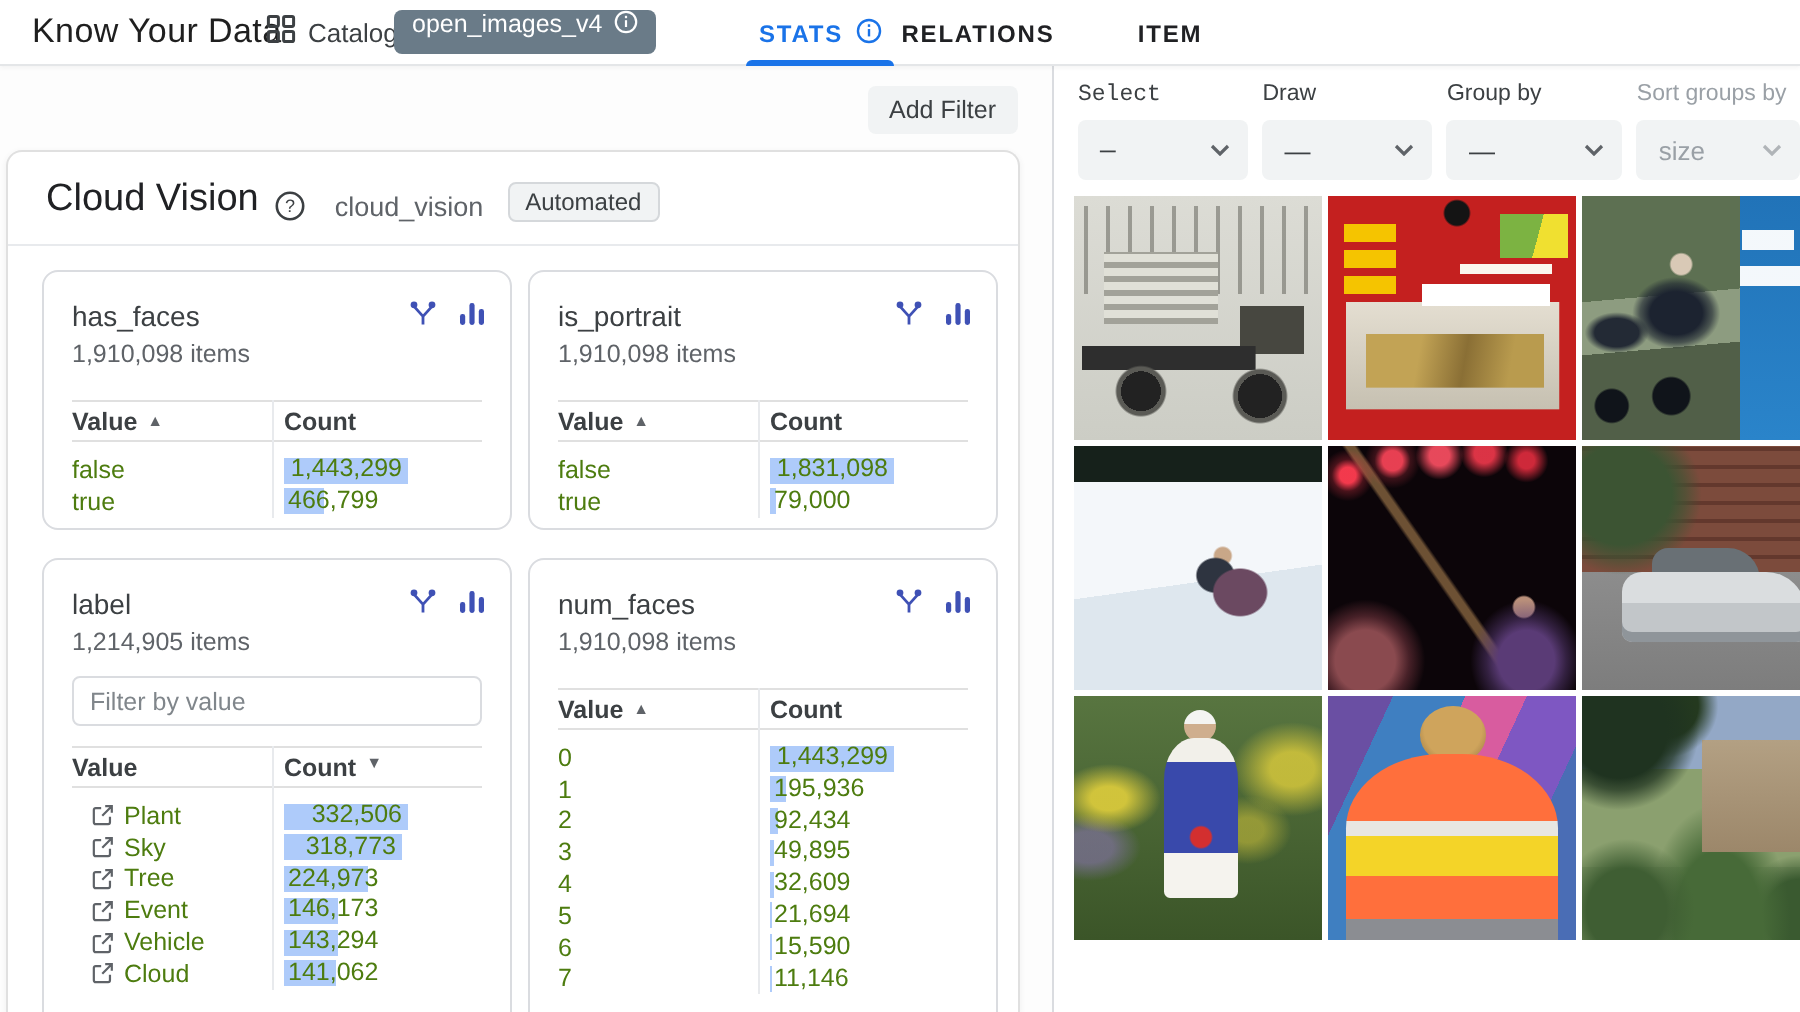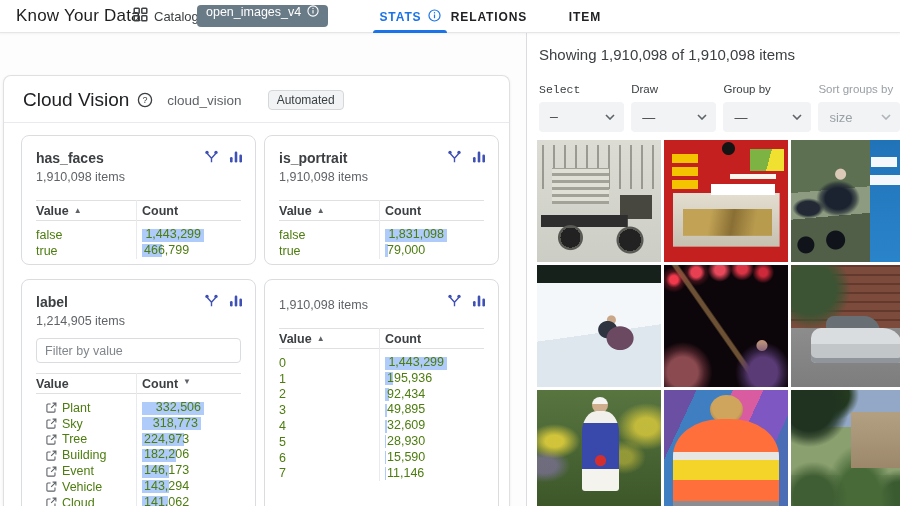--- a/index.html
+++ b/index.html
@@ -23,33 +23,33 @@
   .content{display:flex;height:473px}
   .left-panel{position:relative;width:527px;border-right:1px solid #dadce0;background:#fdfdfd}
   .right-panel{position:relative;flex:1;background:#fff;overflow:hidden}
 
   
   .toolbar{position:relative;height:42px}
   .add-filter{position:absolute;right:17px;top:10px;height:24px;padding:0 11px;background:#f1f3f4;border:none;border-radius:4px;font-size:12.5px;color:#3c4043;font-family:inherit;cursor:pointer}
 
   
   .section-card{position:absolute;left:3px;top:42px;width:507px;height:431px;background:#fff;border:1px solid #e0e0e0;border-bottom:none;border-radius:8px 8px 0 0;box-shadow:0 1px 3px rgba(60,64,67,.08);overflow:hidden}
-  .section-head{display:flex;align-items:center;padding:13px 16px 11px 19px}
+  .section-head{display:flex;align-items:flex-end;padding:13px 16px 11px 19px}
   .section-title{font-size:19px;color:#202124;font-weight:500}
   .help-icon{margin-left:8px;display:flex;cursor:pointer}
   .section-id{margin-left:14px;font-size:13.5px;color:#5f6368}
-  .auto-chip{margin-left:26px;font-size:12px;color:#3c4043;background:#f1f3f4;border:1px solid #d5d8db;border-radius:4px;padding:2px 8px}
+  .auto-chip{margin-left:12px;font-size:12px;color:#3c4043;background:#f1f3f4;border:1px solid #d5d8db;border-radius:4px;padding:2px 8px}
   .section-div{border-top:1px solid #e8eaed}
   .cards{display:grid;grid-template-columns:235px 235px;column-gap:8px;row-gap:14px;padding:12px 0 0 17px}
 
   
   .card{position:relative;border:1px solid #dadce0;border-radius:8px;background:#fff;padding:14px 14px 0 14px;overflow:hidden}
   .card.h130{height:130px}
   .card.h300{height:300px}
-  .card-title{font-size:14px;font-weight:700;color:#3c4043}
+  .card-title{font-size:14px;font-weight:400;color:#3c4043}
   .card-items{margin-top:4px;font-size:12.5px;color:#5f6368}
   .card-icons{position:absolute;right:12px;top:13px;display:flex;gap:10px}
   .card-icons .ic{cursor:pointer;display:flex}
   .filter-input{margin-top:10px;width:100%;height:25px;border:1px solid #dadce0;border-radius:4px;padding:0 8px;font-size:12.5px;font-family:inherit;color:#3c4043}
   .filter-input::placeholder{color:#80868b}
   .table{position:relative;margin-top:16px}
   .card-label .table{margin-top:10px}
   .table .vline{position:absolute;left:100px;top:0;bottom:0;width:1px;background:#e8eaed}
   .t-head{display:flex;align-items:center;height:21px;border-top:1px solid #e0e0e0;border-bottom:1px solid #e0e0e0;font-size:12.5px;font-weight:700;color:#3c4043}
   .th-val{width:100px;display:flex;align-items:center;gap:5px}
@@ -210,20 +210,23 @@
       <span>RELATIONS</span>
     </div>
     <div class="tab t-item">
       <span>ITEM</span>
     </div>
   </div>
 
   <div class="content">
 
     <div class="left-panel">
+      <div class="toolbar">
+        <button class="add-filter">Add Filter</button>
+      </div>
 
       <div class="section-card">
         <div class="section-head">
           <span class="section-title">Cloud Vision</span>
           <span class="help-icon">
             <svg width="16" height="16" viewBox="0 0 16 16">
                 <circle cx="8" cy="8" r="6.6" fill="none" stroke="#3c4043" stroke-width="1.3"></circle>
                 <text x="8" y="11.2" text-anchor="middle" font-size="9" font-family="Liberation Sans, sans-serif" fill="#3c4043">?</text>
               </svg>
           </span>
@@ -430,37 +433,20 @@
                   <div class="t-row">
                     <div class="t-val">
                       <span style="display: flex;">
                         <svg width="11" height="11" viewBox="0 0 12 12">
                           <g fill="none" stroke="#5f6368" stroke-width="1.2">
                             <path d="M9.8 7v3a1 1 0 0 1-1 1H2a1 1 0 0 1-1-1V3.2a1 1 0 0 1 1-1h3"></path>
                             <path d="M7.2 1.2h3.6v3.6M10.6 1.4 5.6 6.4"></path>
                           </g>
                         </svg>
                       </span>
-                      <span>Building</span>
-                    </div>
-                    <div class="t-cnt">
-                      <div class="bar" style="width: 34px;"></div>
-                      <span class="num num-l">182,206</span>
-                    </div>
-                  </div>
-                  <div class="t-row">
-                    <div class="t-val">
-                      <span style="display: flex;">
-                        <svg width="11" height="11" viewBox="0 0 12 12">
-                          <g fill="none" stroke="#5f6368" stroke-width="1.2">
-                            <path d="M9.8 7v3a1 1 0 0 1-1 1H2a1 1 0 0 1-1-1V3.2a1 1 0 0 1 1-1h3"></path>
-                            <path d="M7.2 1.2h3.6v3.6M10.6 1.4 5.6 6.4"></path>
-                          </g>
-                        </svg>
-                      </span>
                       <span>Event</span>
                     </div>
                     <div class="t-cnt">
                       <div class="bar" style="width: 27px;"></div>
                       <span class="num num-l">146,173</span>
                     </div>
                   </div>
                   <div class="t-row">
                     <div class="t-val">
                       <span style="display: flex;">
@@ -511,20 +497,21 @@
                 <span class="ic">
                   <svg width="14" height="15" viewBox="0 0 14 15">
                     <g fill="#3f51b5">
                       <rect x="1" y="8" width="2.6" height="5.5" rx="1.2"></rect>
                       <rect x="5.7" y="2.5" width="2.6" height="11" rx="1.2"></rect>
                       <rect x="10.4" y="5.5" width="2.6" height="8" rx="1.2"></rect>
                     </g>
                   </svg>
                 </span>
               </div>
+              <div class="card-title">num_faces</div>
               <div class="card-items">1,910,098 items</div>
               <div class="table">
                 <div class="vline"></div>
                 <div class="t-head">
                   <div class="th-val">
                     <span>Value</span>
                     <span class="sort-arrow">▲</span>
                   </div>
                   <div class="th-cnt">
                     <span>Count</span>
@@ -575,21 +562,21 @@
                       <div class="bar" style="width: 2px;"></div>
                       <span class="num num-l">32,609</span>
                     </div>
                   </div>
                   <div class="t-row">
                     <div class="t-val">
                       <span>5</span>
                     </div>
                     <div class="t-cnt">
                       <div class="bar" style="width: 1px;"></div>
-                      <span class="num num-l">28,930</span>
+                      <span class="num num-l">21,694</span>
                     </div>
                   </div>
                   <div class="t-row">
                     <div class="t-val">
                       <span>6</span>
                     </div>
                     <div class="t-cnt">
                       <div class="bar" style="width: 1px;"></div>
                       <span class="num num-l">15,590</span>
                     </div>
@@ -604,23 +591,20 @@
                     </div>
                   </div>
                 </div>
               </div>
             </div>
           </div>
       </div>
     </div>
 
     <div class="right-panel">
-      <div class="showing-row">
-        <span>Showing 1,910,098 of 1,910,098 items</span>
-      </div>
       <div class="controls" id="controls-row">
           <div style="width: 94px; font-family: Liberation Mono, monospace;">
             <div class="ctrl-label">Select</div>
             <div class="ctrl-box">
               <span>—</span>
               <span style="display: flex;">
                 <svg width="10" height="6" viewBox="0 0 10 6">
                   <path d="M1 1l4 4 4-4" fill="none" stroke="#5f6368" stroke-width="1.6"></path>
                 </svg>
               </span>

